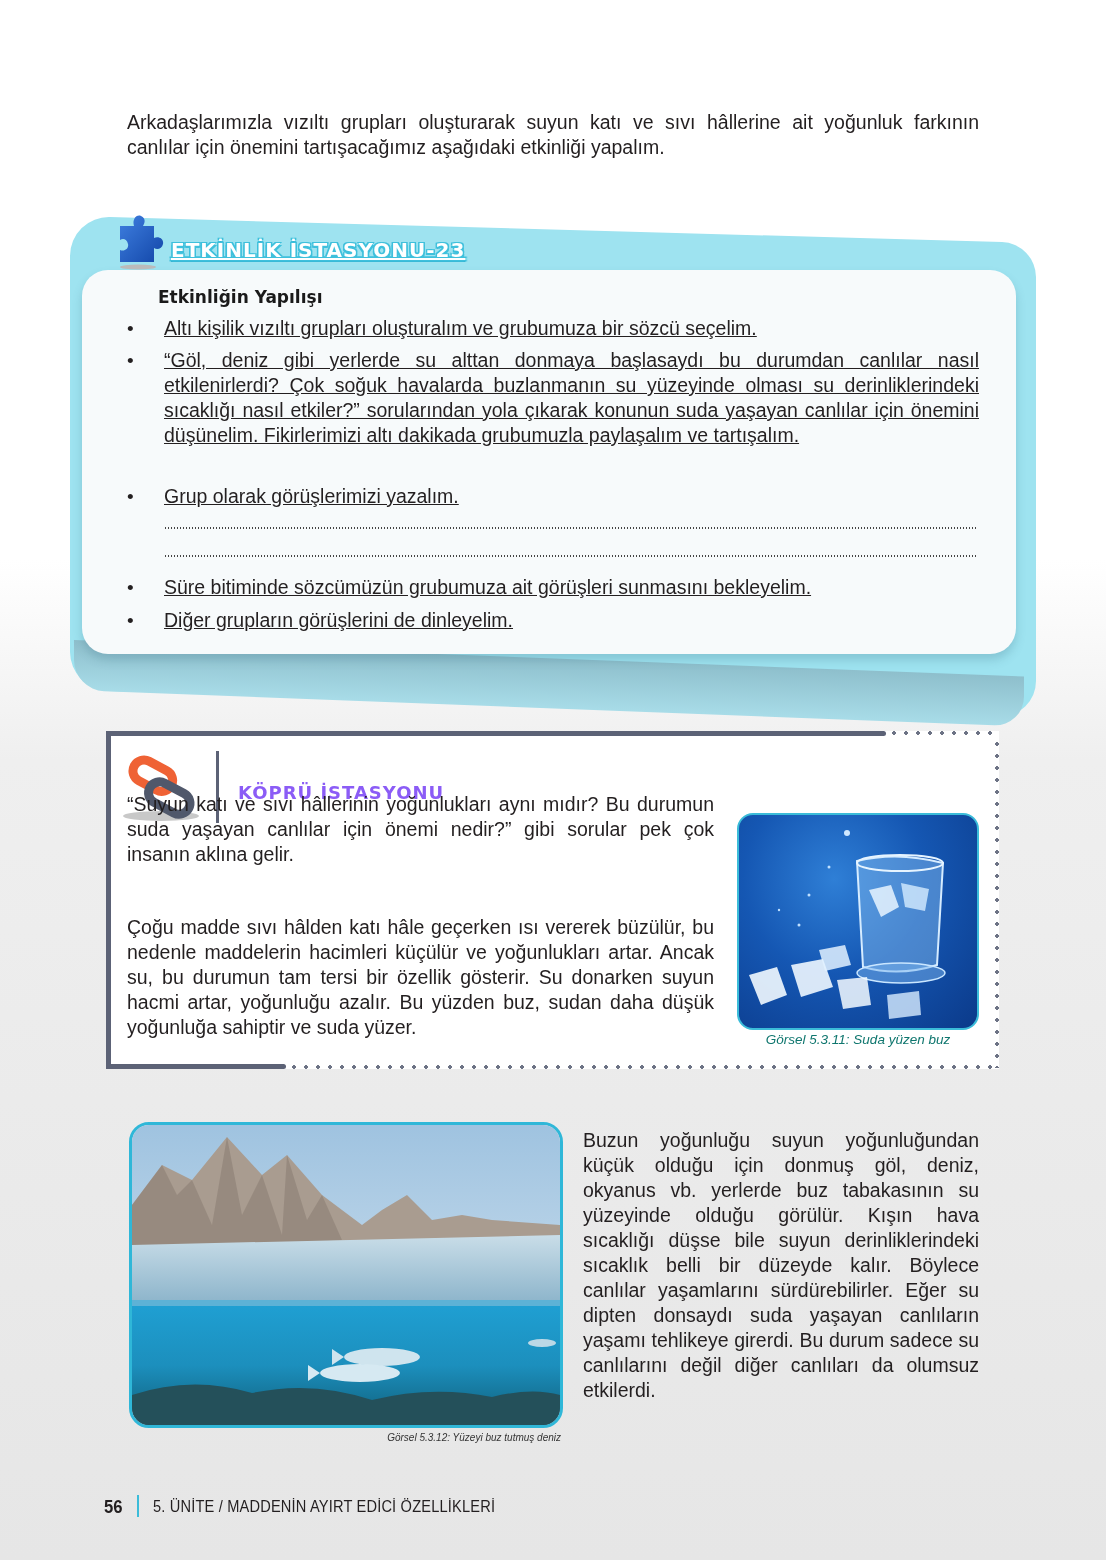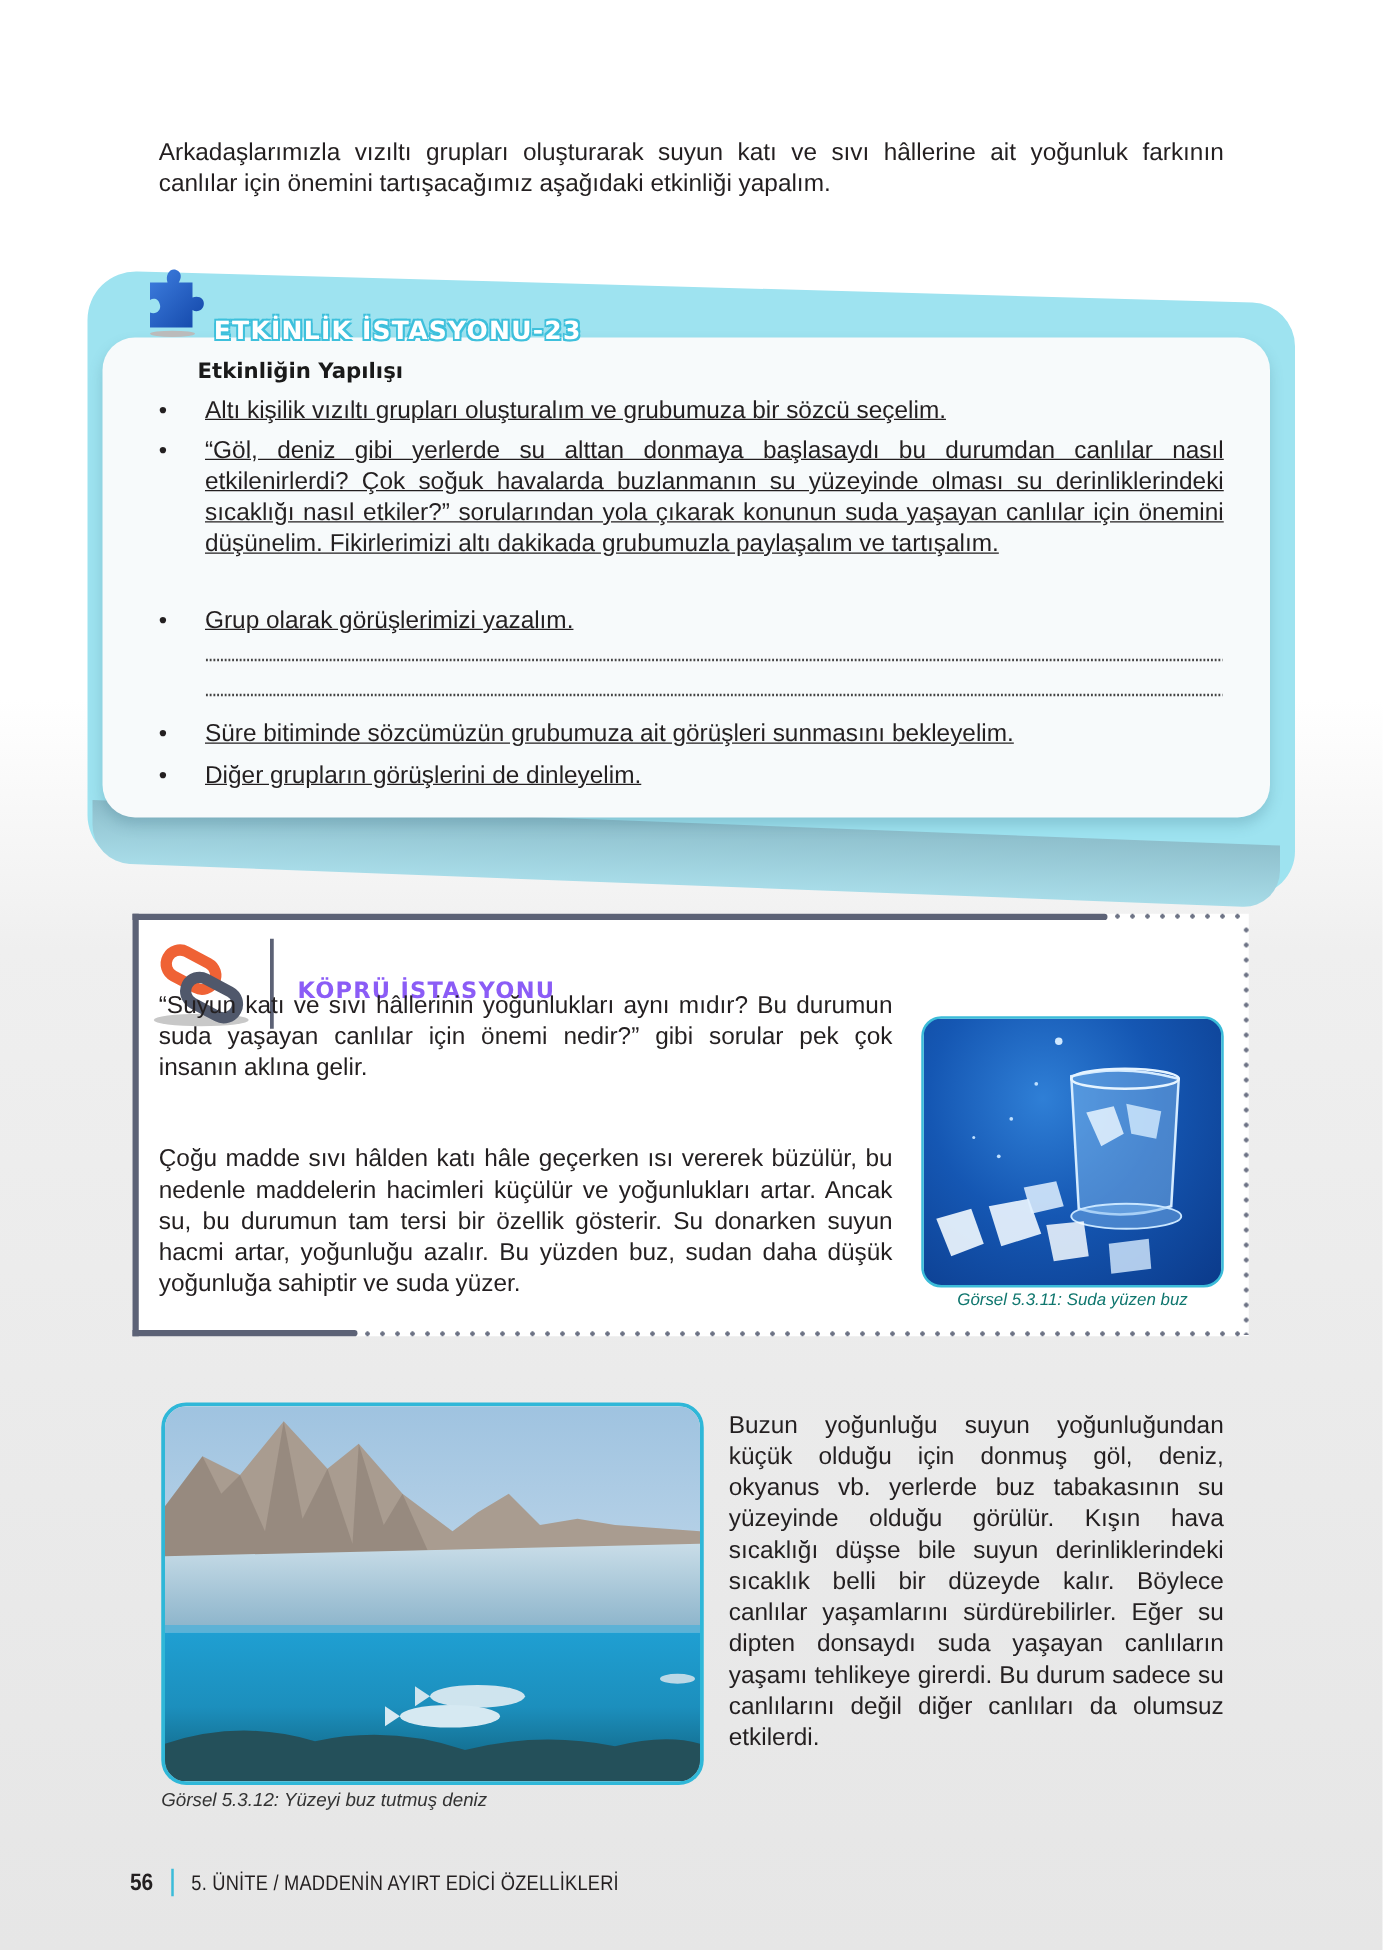--- a/index.html
+++ b/index.html
@@ -17,23 +17,23 @@
 
   
   #etk-back{left:70px;top:216px;width:966px;height:474px;
     background:#9ee3f0;border-radius:40px 34px 36px 38px;
     transform:skewY(1.6deg);transform-origin:left top;}
   #etk-back-shadow{left:74px;top:640px;width:950px;height:50px;
     background:linear-gradient(180deg,#8ebfcc,#a8dce8);border-radius:0 0 30px 30px;
     transform:skewY(2.2deg);transform-origin:left top;}
   #etk-card{left:82px;top:270px;width:934px;height:384px;background:#f7fafb;
     border-radius:26px;box-shadow:0 6px 10px rgba(60,110,130,.25);}
-  #etk-title{left:171px;top:252px;font-family:"DejaVu Sans", sans-serif;font-weight:bold;
+  #etk-title{left:171px;top:238px;font-family:"DejaVu Sans", sans-serif;font-weight:bold;
     font-size:20px;letter-spacing:1px;color:#fff;
-    text-shadow:-1.5px -1.5px 0 #3ec0dc,1.5px -1.5px 0 #3ec0dc,-1.5px 1.5px 0 #3ec0dc,1.5px 1.5px 0 #3ec0dc,0 2px 0 #2aa8c8;}
+    text-shadow:-1.5px -1.5px 0 #3ec0dc,1.5px -1.5px 0 #3ec0dc,-1.5px 1.5px 0 #3ec0dc,1.5px 1.5px 0 #3ec0dc,0 2px 0 #2aa8c8;text-decoration:underline;}
   #puzzle{left:114px;top:212px;width:52px;height:58px;}
   #etk-sub{left:127px;top:287px;font-family:"DejaVu Sans", sans-serif;font-weight:bold;font-size:17px;color:#1a1a1a;margin-left:31px;}
   .bul{position:absolute;left:127px;width:852px;}
   .bul .dot{position:absolute;left:0;top:0;font-size:19px;line-height:25px;}
   .bul .txt{position:absolute;left:37px;width:815px;text-decoration:underline;}
   .dots{position:absolute;left:164px;width:814px;height:2px;
     background-image:radial-gradient(circle,#444 0.8px,transparent 1px);
     background-size:3px 2px;background-repeat:repeat-x;}
 
   
@@ -53,21 +53,21 @@
   #chain{left:117px;top:752px;width:88px;height:70px;}
   #kopru-p1{left:127px;top:792px;width:587px;}
   #kopru-p2{left:127px;top:915px;width:587px;}
 
   #img1{left:737px;top:813px;width:238px;height:213px;border-radius:16px;border:2px solid #3bbcd9;overflow:hidden;
     background:radial-gradient(ellipse at 40% 30%,#2f7fd6 0%,#1557b3 45%,#0b3a8a 100%);}
   #cap1{left:737px;top:1032px;width:242px;text-align:center;font-size:13.5px;font-style:italic;color:#0f766e;}
 
   
   #img2{left:129px;top:1122px;width:428px;height:300px;border-radius:20px;border:3px solid #2fb7d8;overflow:hidden;}
-  #cap2{left:129px;top:1432px;width:432px;text-align:left;font-size:15px;font-style:italic;color:#333;}
+  #cap2{left:129px;top:1432px;width:432px;text-align:right;font-size:10px;font-style:italic;color:#333;}
   #sea-text{left:583px;top:1128px;width:396px;}
 
   
   #page-num{left:104px;top:1496px;font-size:19px;font-weight:bold;color:#231f20;transform:scaleX(.88);transform-origin:left;}
   #footer-bar{left:137px;top:1495px;width:2px;height:22px;background:#3bbcd9;}
   #footer-text{left:153px;top:1497px;font-size:17px;color:#231f20;transform:scaleX(.86);transform-origin:left;letter-spacing:.2px;}
 </style>
 </head>
 <body>
 

